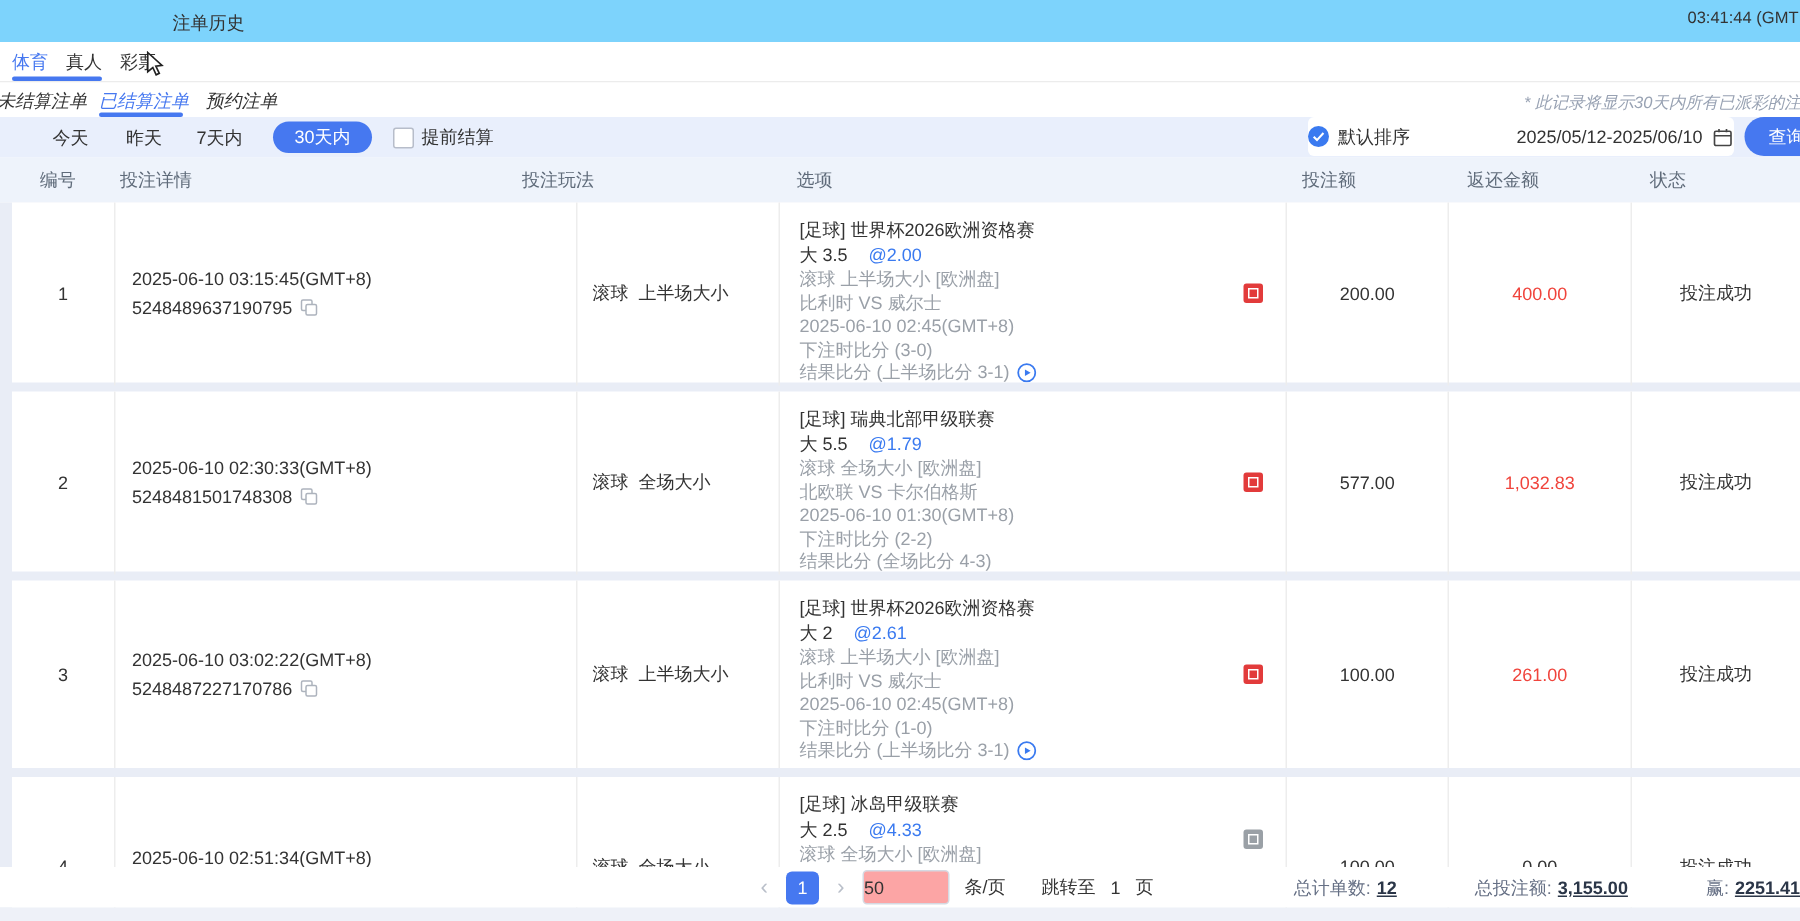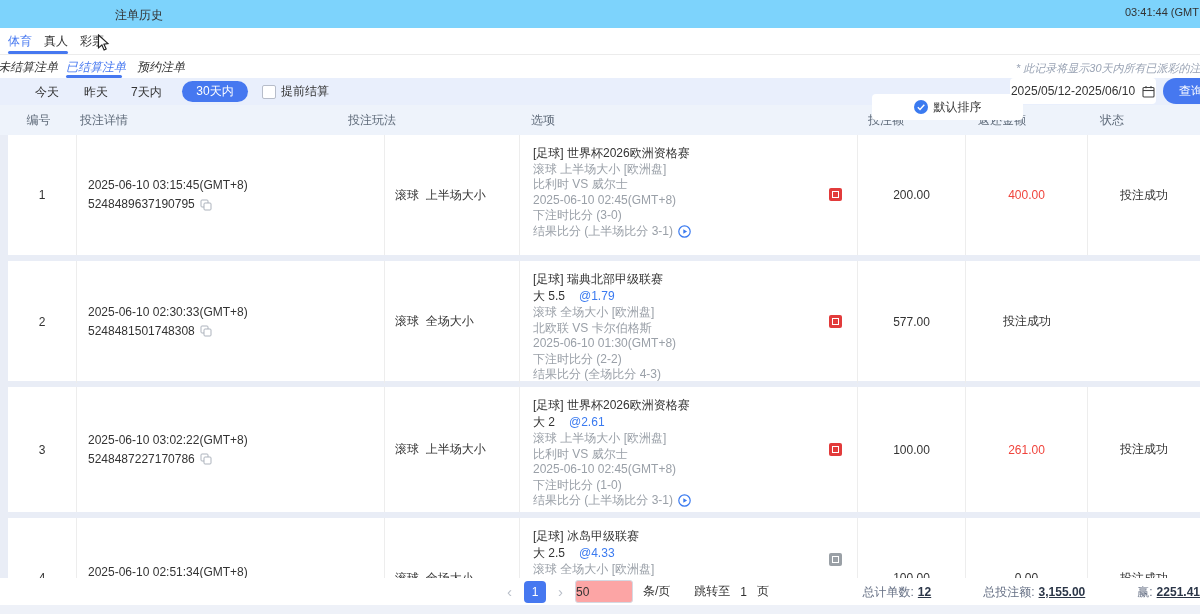--- a/index.html
+++ b/index.html
@@ -27,22 +27,22 @@
   .notice { position:absolute; left:1016px; top:6px; font-size:11px; color:#98a2b3; white-space:nowrap; }
 
   
   .filterbar { position:relative; height:27px; background:#e9effc; }
   .range-btn { position:absolute; top:6px; font-size:12px; color:#333; cursor:pointer; }
   .range-pill { position:absolute; left:182px; top:3px; width:66px; height:21px; border-radius:11px;
                 background:#4678f0; color:#fff; font-size:12px; display:flex; align-items:center; justify-content:center; cursor:pointer; }
   .chk-wrap { position:absolute; left:262px; top:5px; display:flex; align-items:center; gap:5px; cursor:pointer; }
   .chk-box { width:14px; height:14px; background:#fff; border:1px solid #b7bdca; border-radius:2px; }
   .chk-label { font-size:12px; color:#333; }
-  .sort-btn { position:absolute; left:872px; top:16px; width:151px; height:26px; background:#fff; border-radius:4px;
-              display:flex; align-items:center; justify-content:center; gap:6px; font-size:12px; color:#333; cursor:pointer; }
+  .sort-btn { position:absolute; left:872px; top:0px; width:151px; height:26px; background:#fff; border-radius:4px;
+              display:flex; align-items:center; gap:6px; font-size:12px; color:#333; cursor:pointer; }
   .date-box { position:absolute; left:1010px; top:0px; width:146px; height:26px; background:#fff; border-radius:4px;
               display:flex; align-items:center; justify-content:center; gap:7px; font-size:12px; color:#333; cursor:pointer; }
   .search-btn { position:absolute; left:1163px; top:0px; width:74px; height:26px; background:#4678f0; border-radius:13px;
                 color:#fff; font-size:12px; display:flex; align-items:center; padding-left:16px; cursor:pointer; }
 
   
   .thead { display:grid; grid-template-columns:77px 271px 183px 327px 110px 122px 110px;
            height:30px; background:#eef3fb; align-items:center; font-size:12px; color:#5f6b7a; }
   .thead .th { padding-left:0; }
   .thead .th-no { text-align:center; }
@@ -167,20 +167,21 @@
             <svg width="12" height="12" viewBox="0 0 12 12">
                 <rect x="1" y="1" width="7" height="7" rx="1" fill="#fff" stroke="#adb3bd"></rect>
                 <rect x="4" y="4" width="7" height="7" rx="1" fill="#fff" stroke="#adb3bd"></rect>
               </svg>
           </span>
         </div>
       </div>
       <div class="cell c-play">滚球  上半场大小</div>
       <div class="cell c-option">
         <div class="opt-league">[足球] 世界杯2026欧洲资格赛</div>
+        <div class="opt-pick"><span>大 3.5</span><span class="odds">@2.00</span></div>
         <div class="opt-gray">滚球 上半场大小 [欧洲盘]</div>
         <div class="opt-gray">比利时 VS 威尔士</div>
         <div class="opt-gray">2025-06-10 02:45(GMT+8)</div>
         <div class="opt-gray">下注时比分 (3-0)</div>
         <div class="opt-gray opt-result">
           <span>结果比分 (上半场比分 3-1)</span>
           <span class="replay-ic">
             <svg width="13" height="13" viewBox="0 0 13 13">
                 <circle cx="6.5" cy="6.5" r="5.7" fill="none" stroke="#3a7af0" stroke-width="1.2"></circle>
                 <path d="M5.3 4.3l3.8 2.2-3.8 2.2z" fill="#3a7af0"></path>
@@ -217,20 +218,21 @@
         <div class="opt-gray">滚球 全场大小 [欧洲盘]</div>
         <div class="opt-gray">北欧联 VS 卡尔伯格斯</div>
         <div class="opt-gray">2025-06-10 01:30(GMT+8)</div>
         <div class="opt-gray">下注时比分 (2-2)</div>
         <div class="opt-gray">结果比分 (全场比分 4-3)</div>
         <span class="badge badge-red">
             <span class="inner"></span>
           </span>
       </div>
       <div class="cell c-num">577.00</div>
+      <div class="cell c-num red">1,032.83</div>
       <div class="cell c-num">投注成功</div>
     </div>
 
     <div class="trow" style="height:125px">
       <div class="cell c-no">3</div>
       <div class="cell c-detail">
         <div>2025-06-10 03:02:22(GMT+8)</div>
         <div class="id-line">
           <span>5248487227170786</span>
           <span class="copy-ic">

